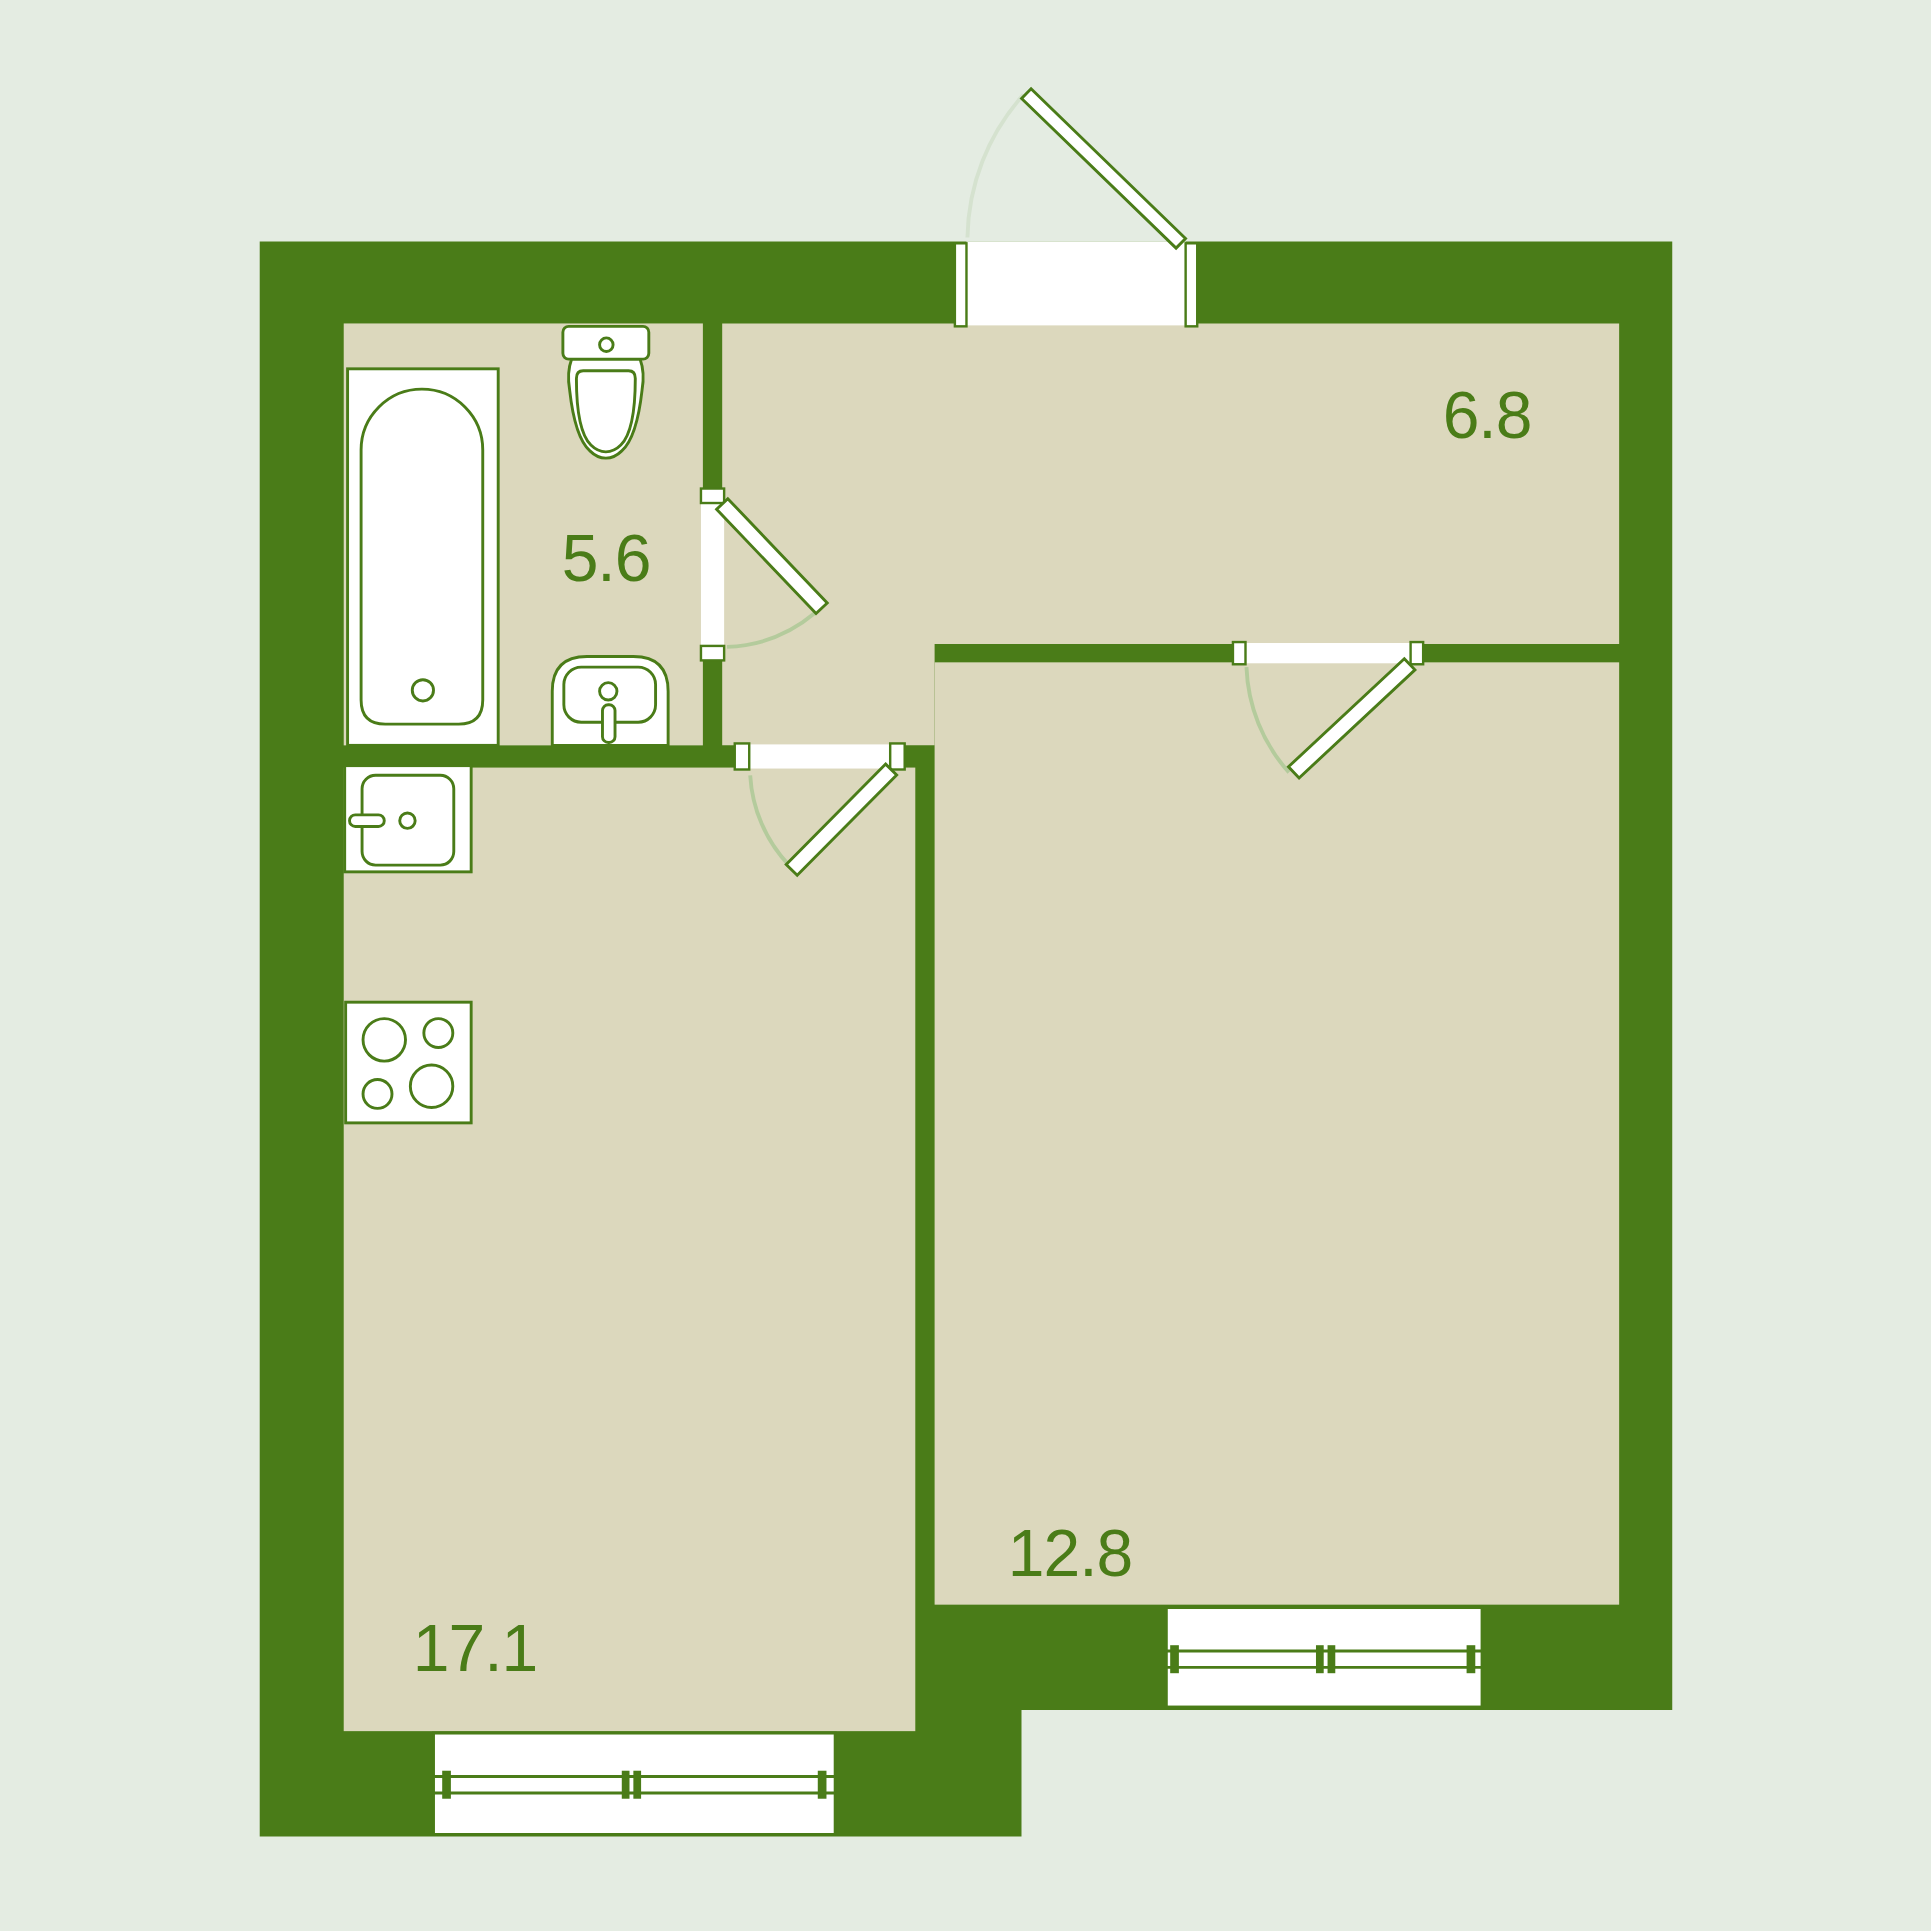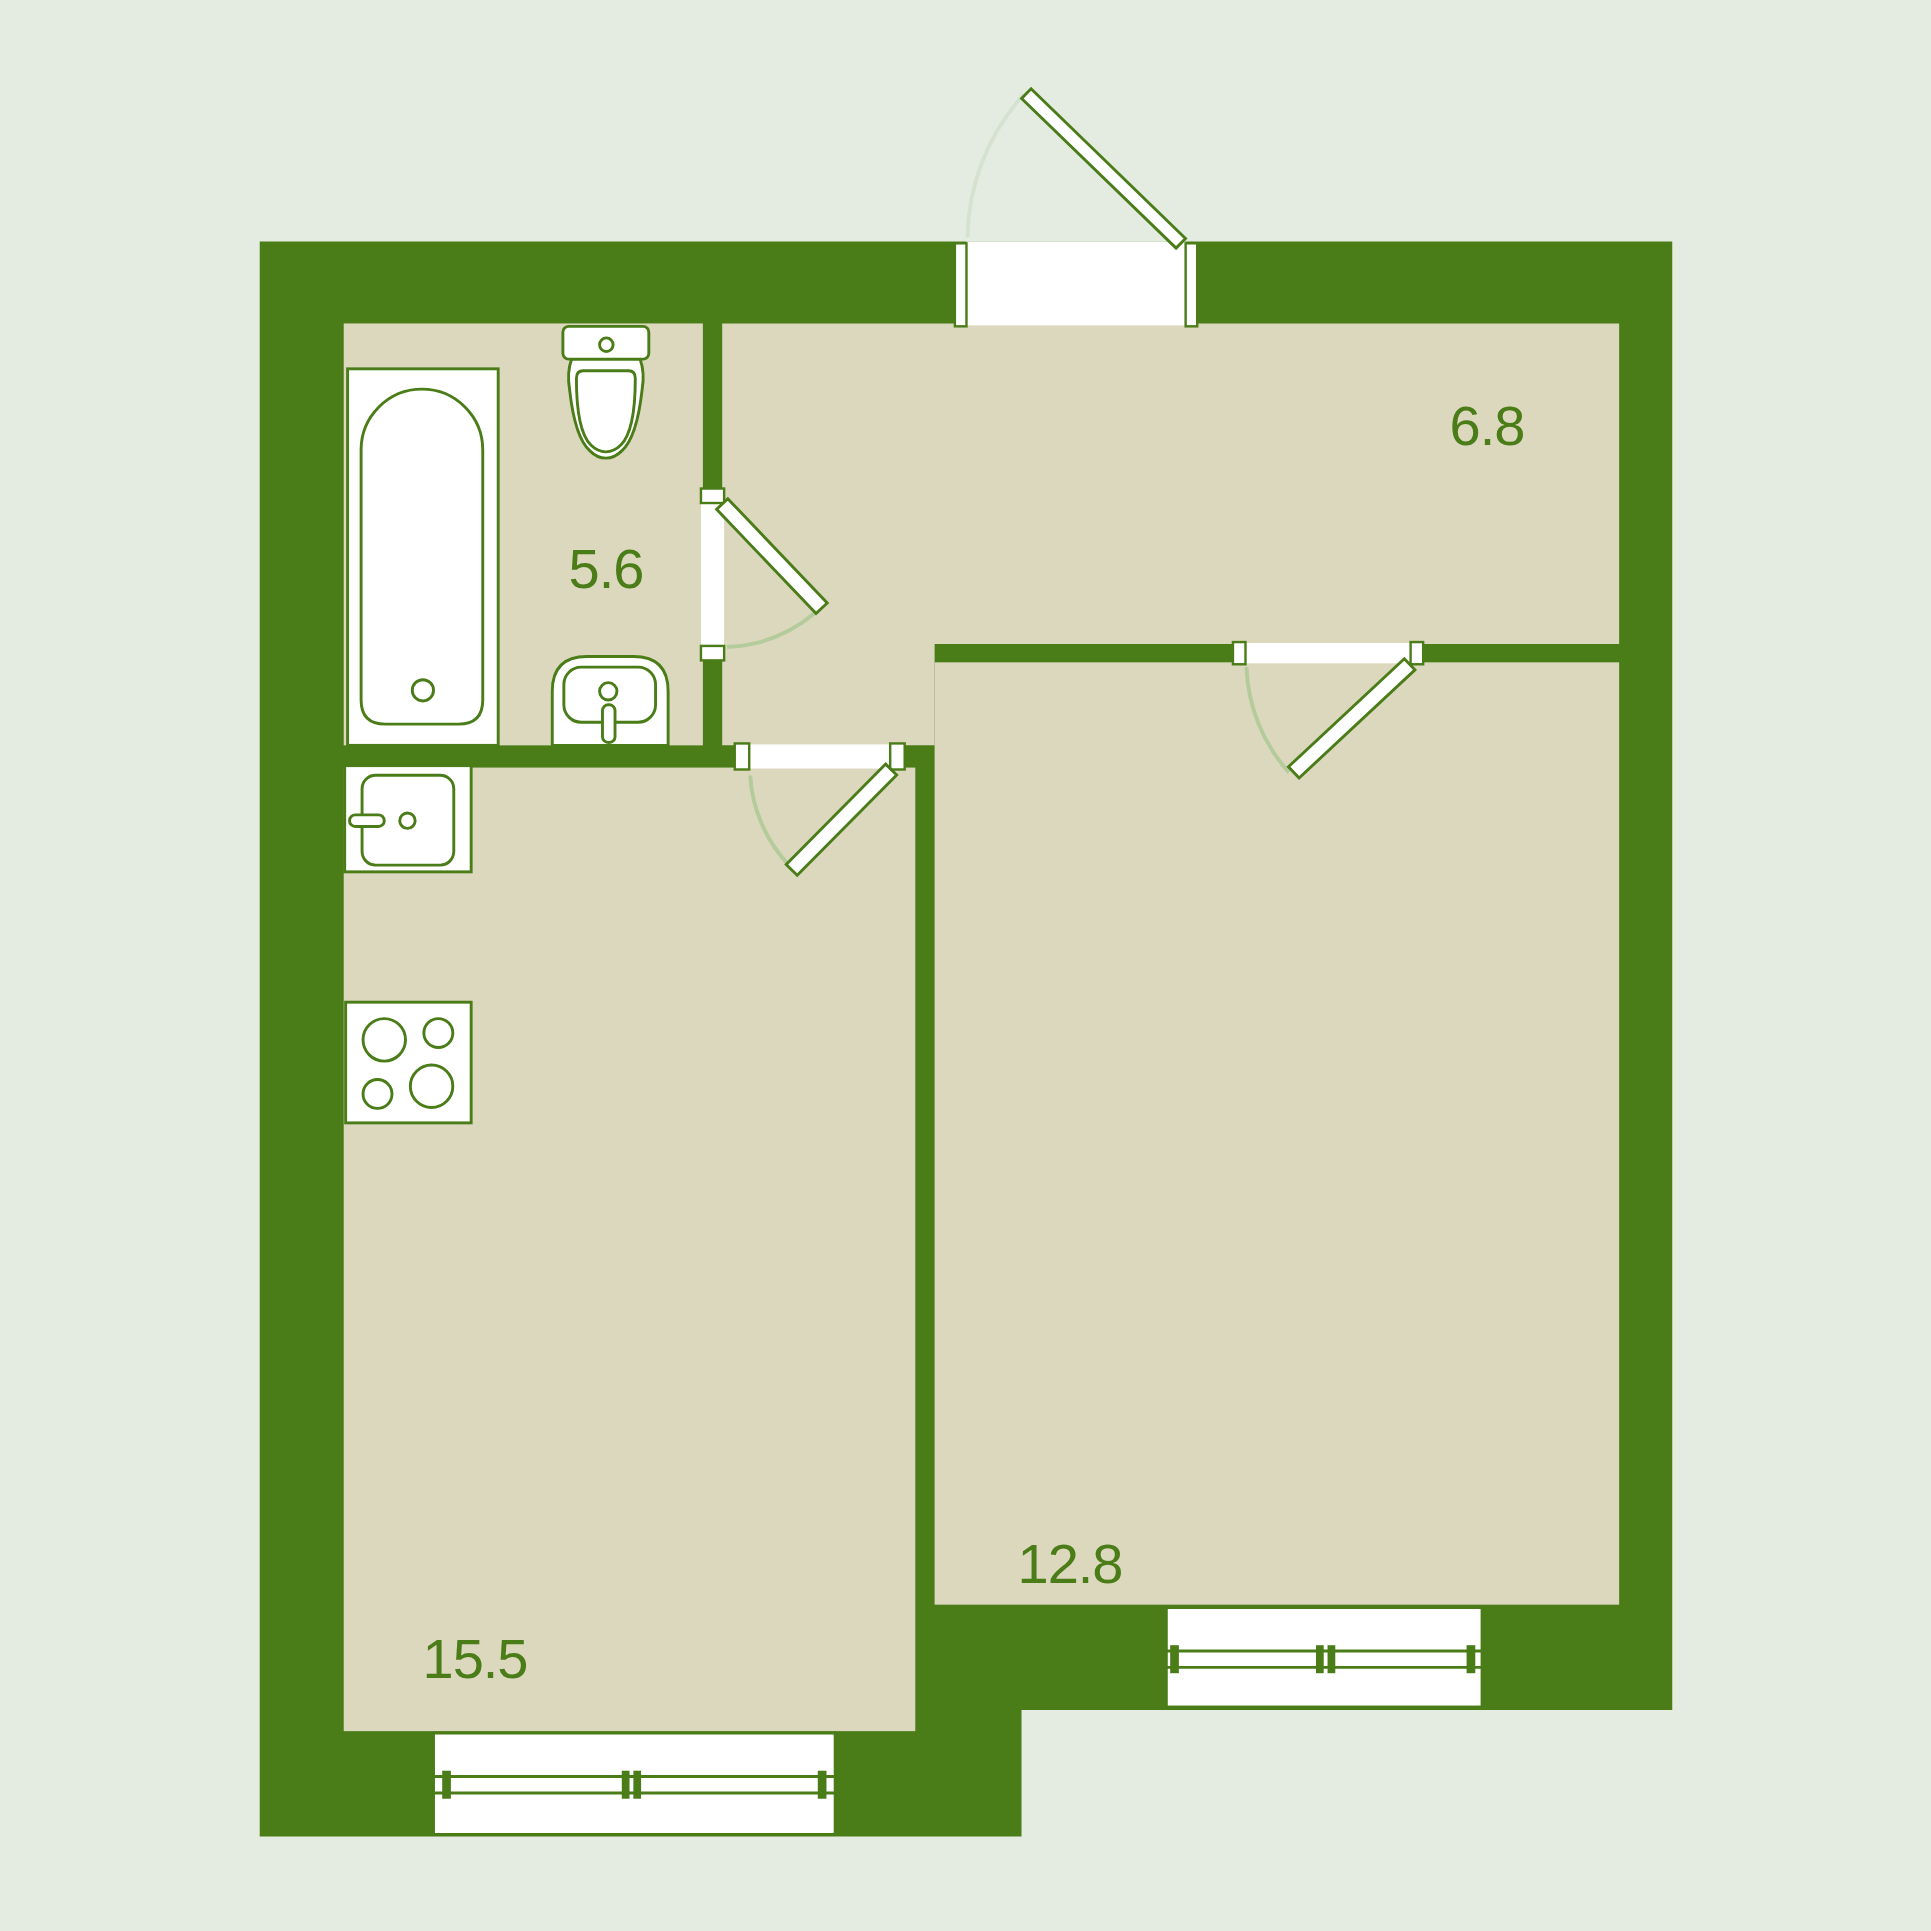--- a/index.html
+++ b/index.html
@@ -24,26 +24,25 @@
   .fixline{fill:none;stroke:var(--wall-green,#4a7c18);stroke-width:3;}
   .leaf{fill:var(--fixture-white,#ffffff);stroke:var(--wall-green,#4a7c18);stroke-width:3;stroke-linejoin:miter;}
   .arc{fill:none;stroke:var(--door-arc,#b4cb9c);stroke-width:4;}
   .arc-entrance{fill:none;stroke:var(--entrance-arc,#d5e2cf);stroke-width:4;}
   .winline{stroke:var(--wall-green,#4a7c18);stroke-width:3;}
   .winbar{fill:var(--wall-green,#4a7c18);}
 
   .room-label{
     position:absolute;
     transform:translate(-50%,-50%);
-    font-size:56px;
+    font-size:66px;
     letter-spacing:-1px;
     color:var(--wall-green,#4a7c18);
     white-space:nowrap;
     line-height:1;
-    margin-top:11px;
   }
 </style>
 </head>
 <body>
 
 <div id="plan-canvas">
   <svg id="plan-svg" width="1931" height="1931" viewBox="0 0 2000 2000">
 
     <polygon class="fill-wall" points="269,250 1732,250 1732,1771 1058,1771 1058,1902 269,1902"></polygon>
 
@@ -139,16 +138,16 @@
       <rect class="fix" x="358" y="1038" width="130" height="125"></rect>
       <circle class="fix" cx="398" cy="1077" r="22"></circle>
       <circle class="fix" cx="454" cy="1070" r="15"></circle>
       <circle class="fix" cx="391" cy="1133" r="15"></circle>
       <circle class="fix" cx="447" cy="1125" r="22"></circle>
     </g>
   </svg>
 
   <div class="room-label" style="left:606px; top:558px;">5.6</div>
   <div class="room-label" style="left:1487px; top:415px;">6.8</div>
-  <div class="room-label" style="left:475px; top:1648px;">15.5</div>
+  <div class="room-label" style="left:475px; top:1648px;">17.1</div>
   <div class="room-label" style="left:1070px; top:1553px;">12.8</div>
 </div>
 
 
 </body></html>

